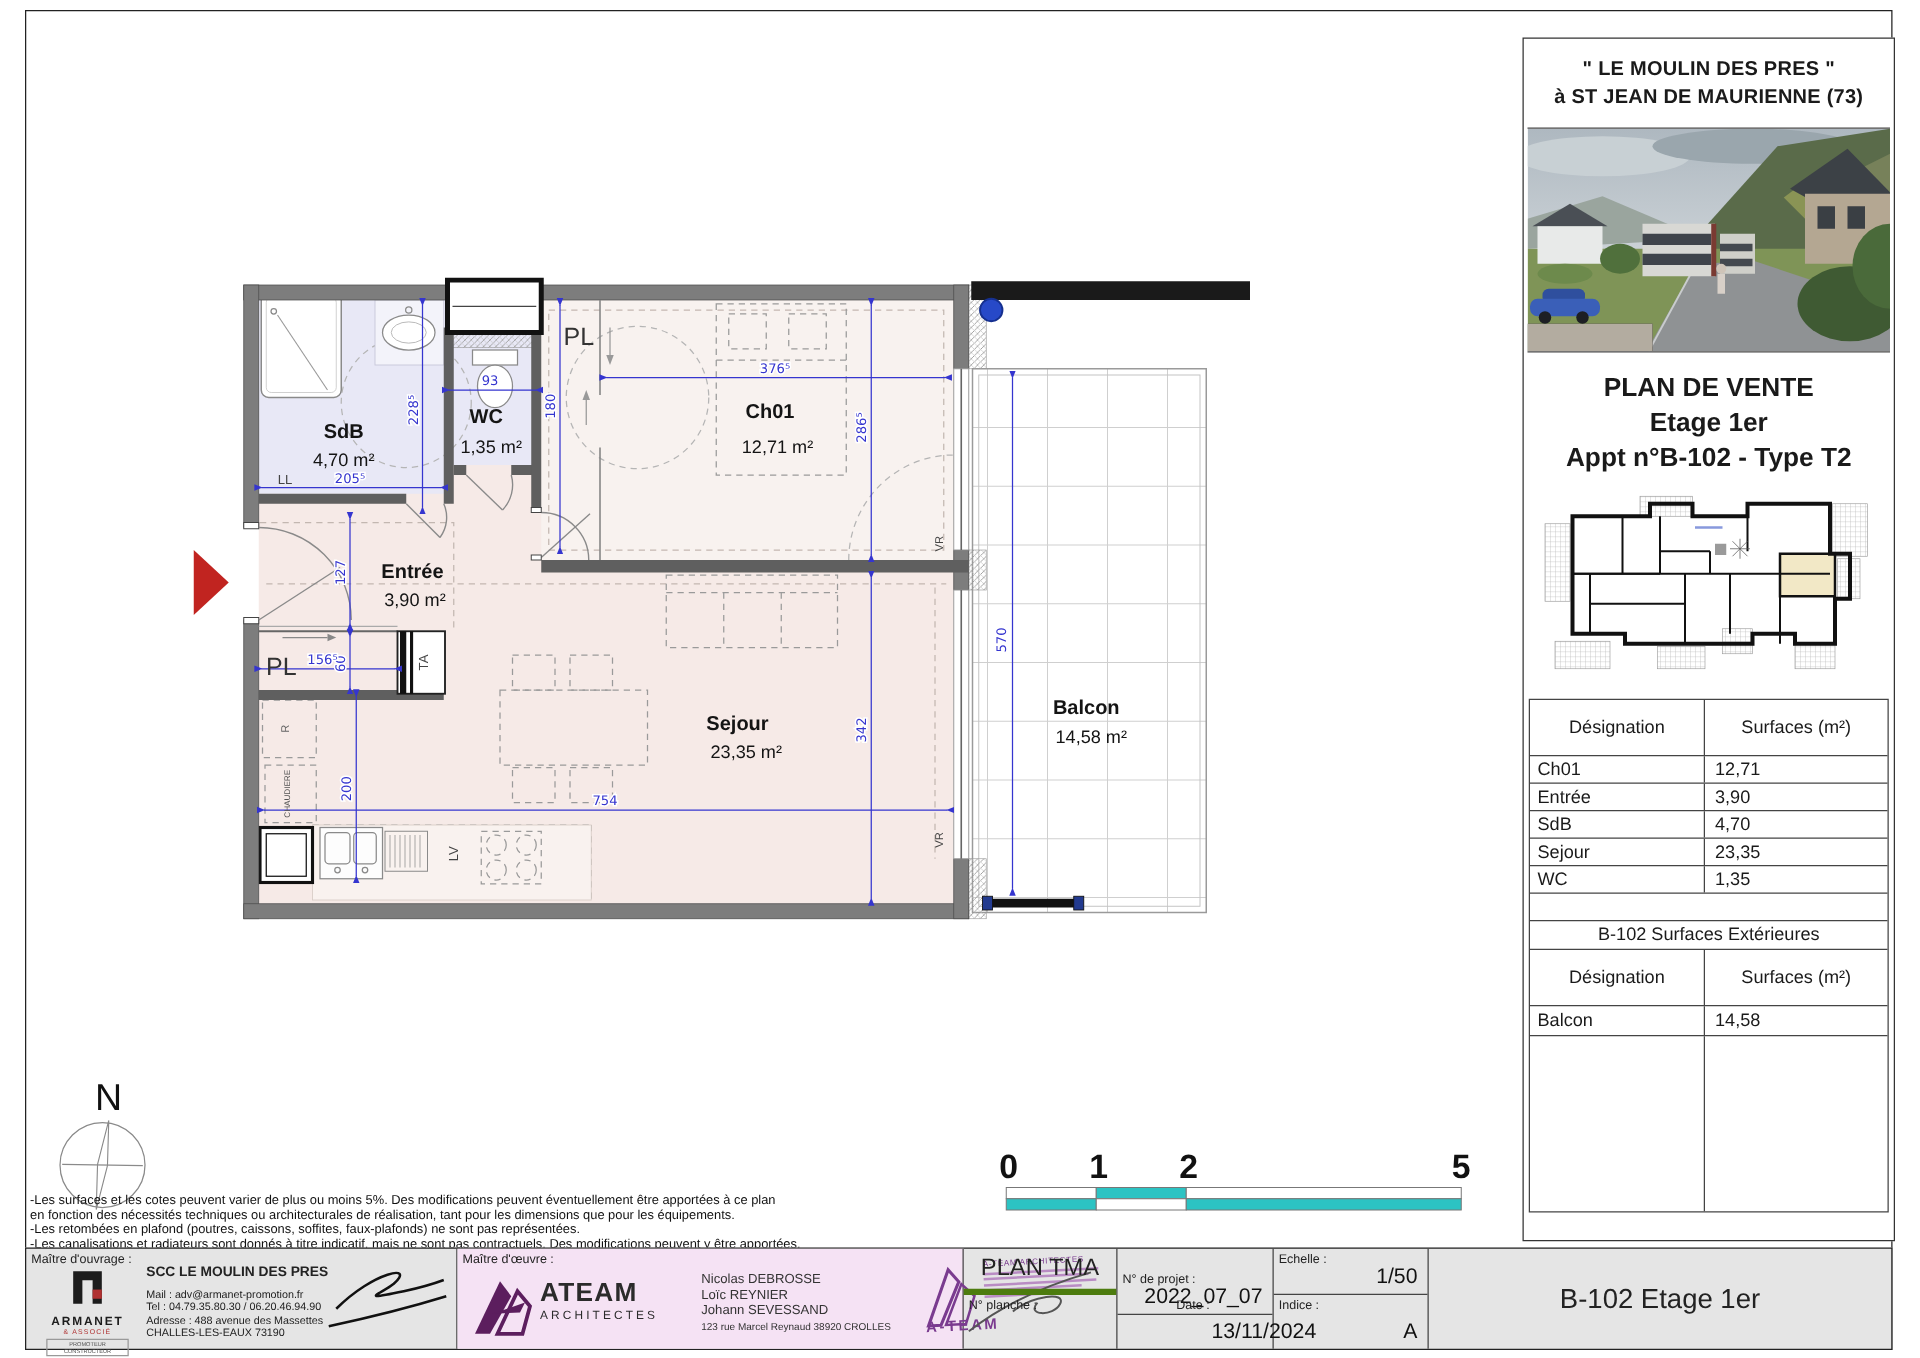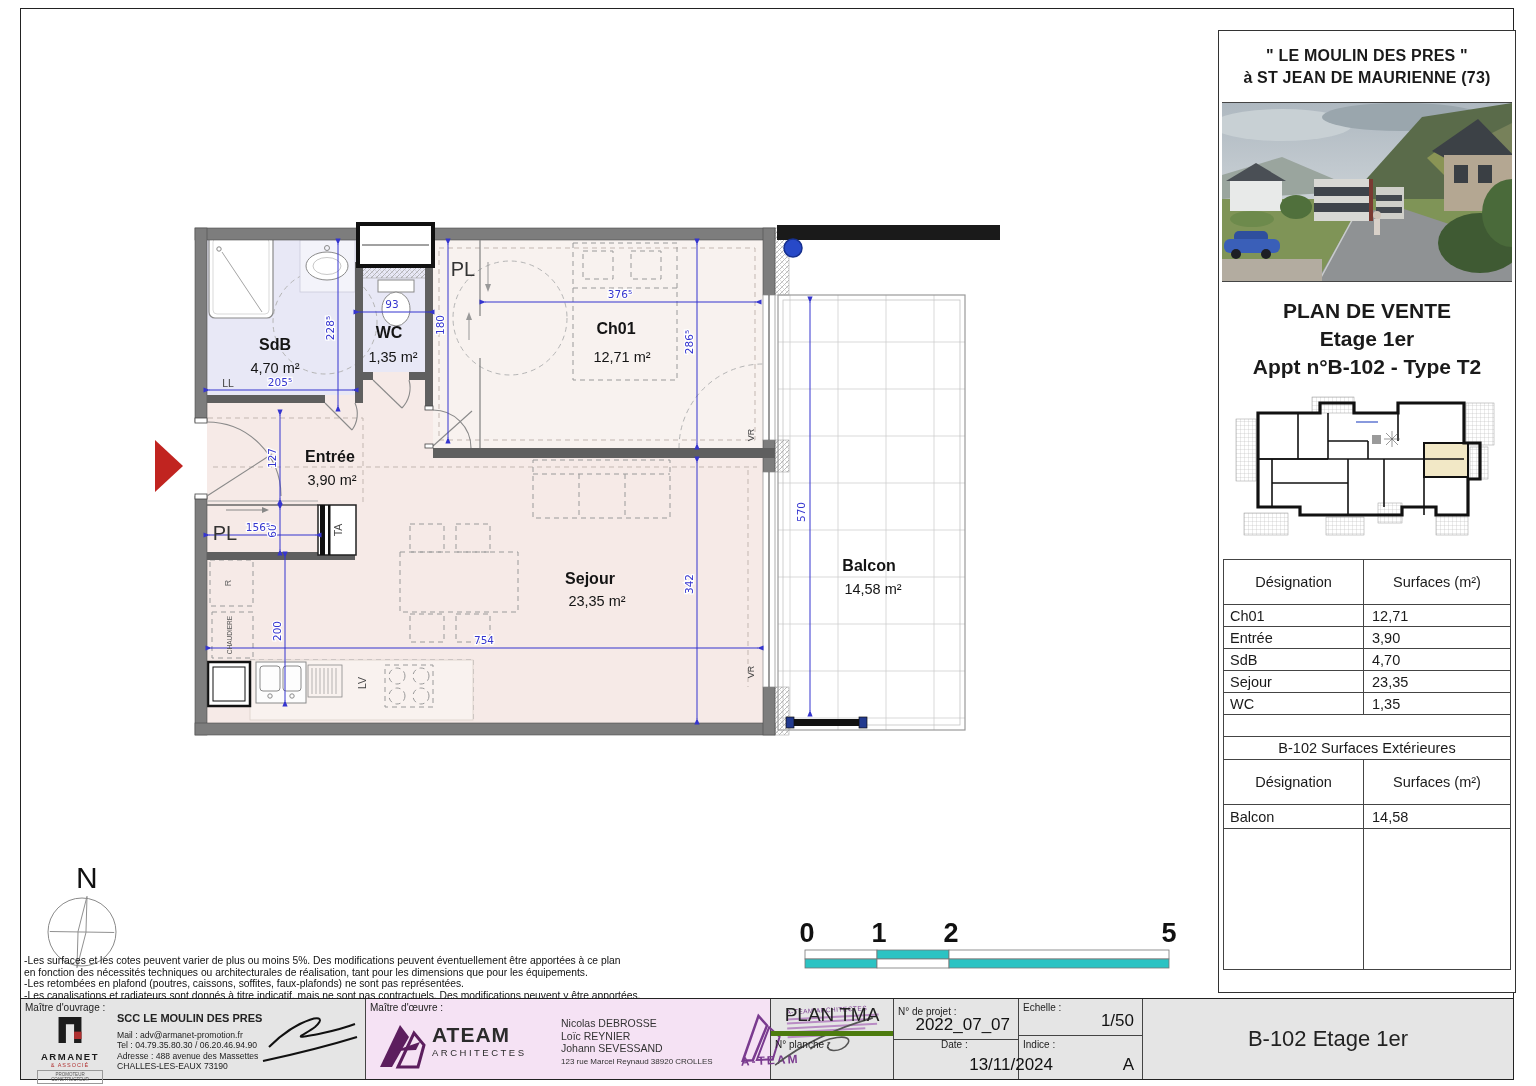--- a/index.html
+++ b/index.html
@@ -540,21 +540,21 @@
   <div class="cell" style="left:750px;width:123px;">
     <div class="subrow" style="top:0;height:37px;border-bottom:5px solid #4d7c0f;display:flex;align-items:center;justify-content:center;">
       <span style="font-size:19px;color:#222;">PLAN TMA</span>
     </div>
     <div class="subrow" style="top:37px;height:43px;">
       <div class="small-label">N° planche :</div>
     </div>
   </div>
 
   <div class="cell" style="left:873px;width:125px;">
-    <div class="subrow" style="top:4px;height:37px;border-bottom:1px solid #444;text-decoration:underline;">
+    <div class="subrow" style="top:16px;height:37px;border-bottom:1px solid #444;text-decoration:underline;">
       <div class="small-label">N° de projet :</div>
       <div class="val">2022_07_07</div>
     </div>
     <div class="subrow" style="top:37px;height:43px;margin-left:43px;">
       <div class="small-label">Date :</div>
       <div class="val">13/11/2024</div>
     </div>
   </div>
 
   <div class="cell" style="left:998px;width:124px;">

